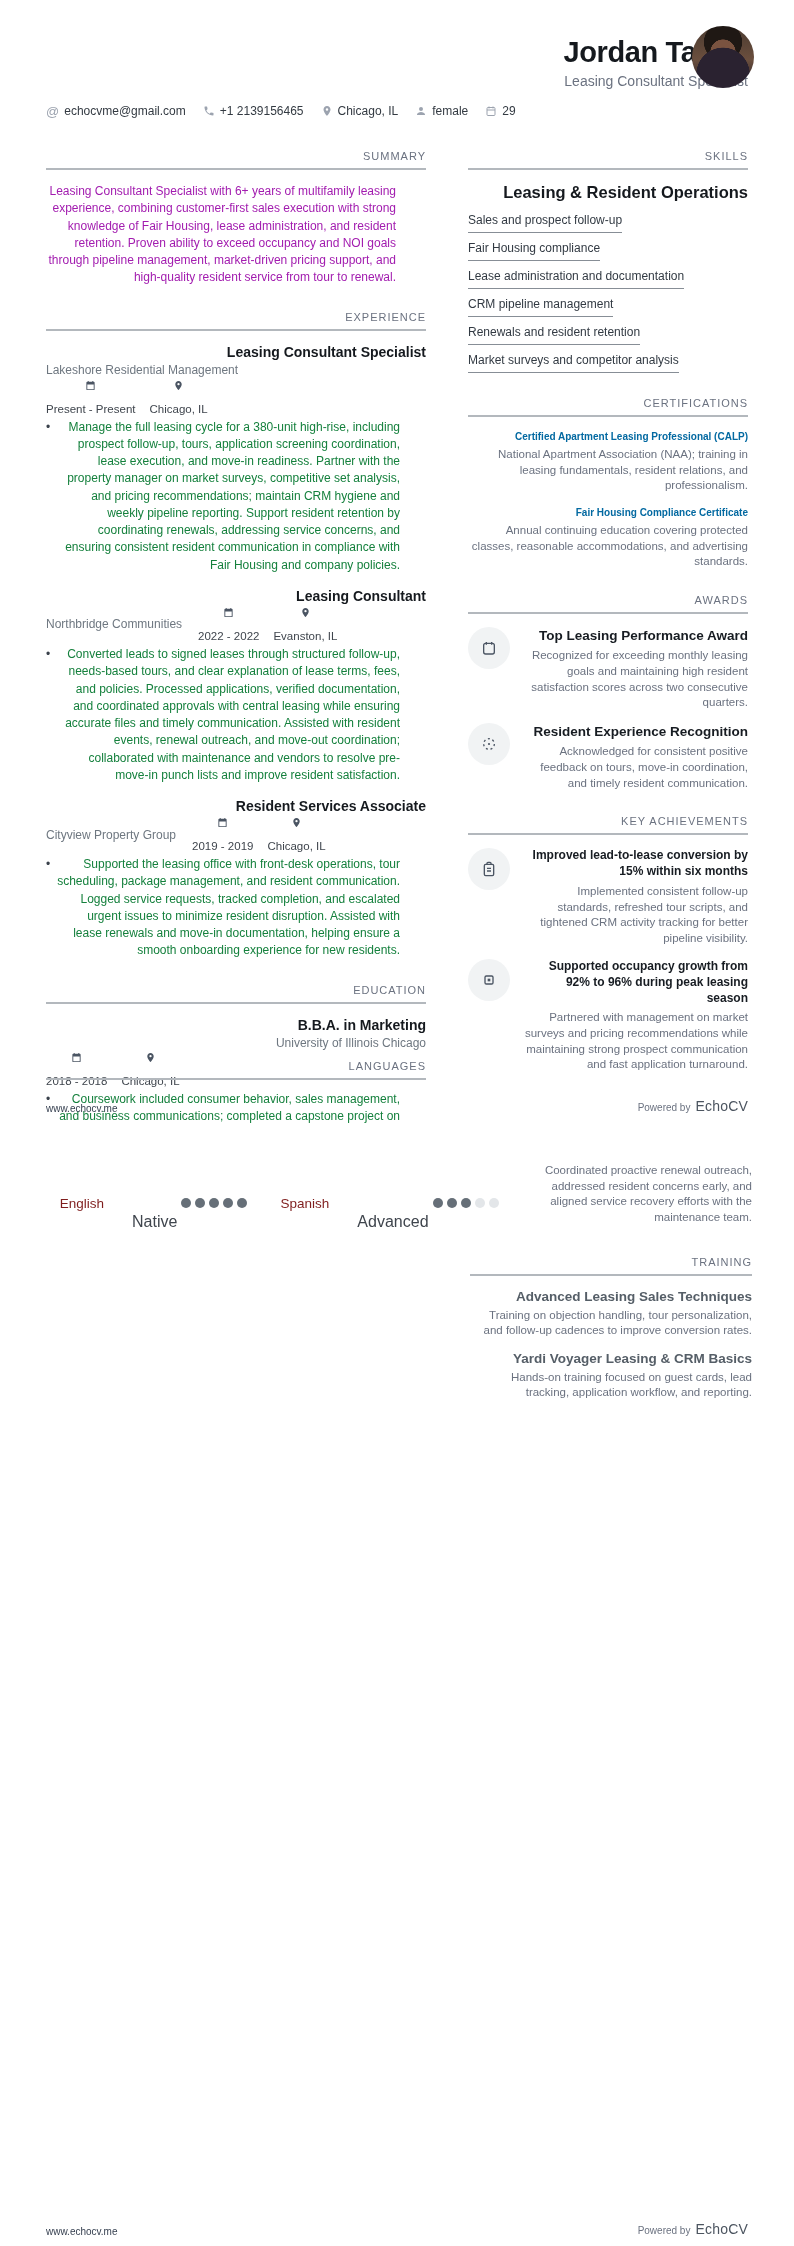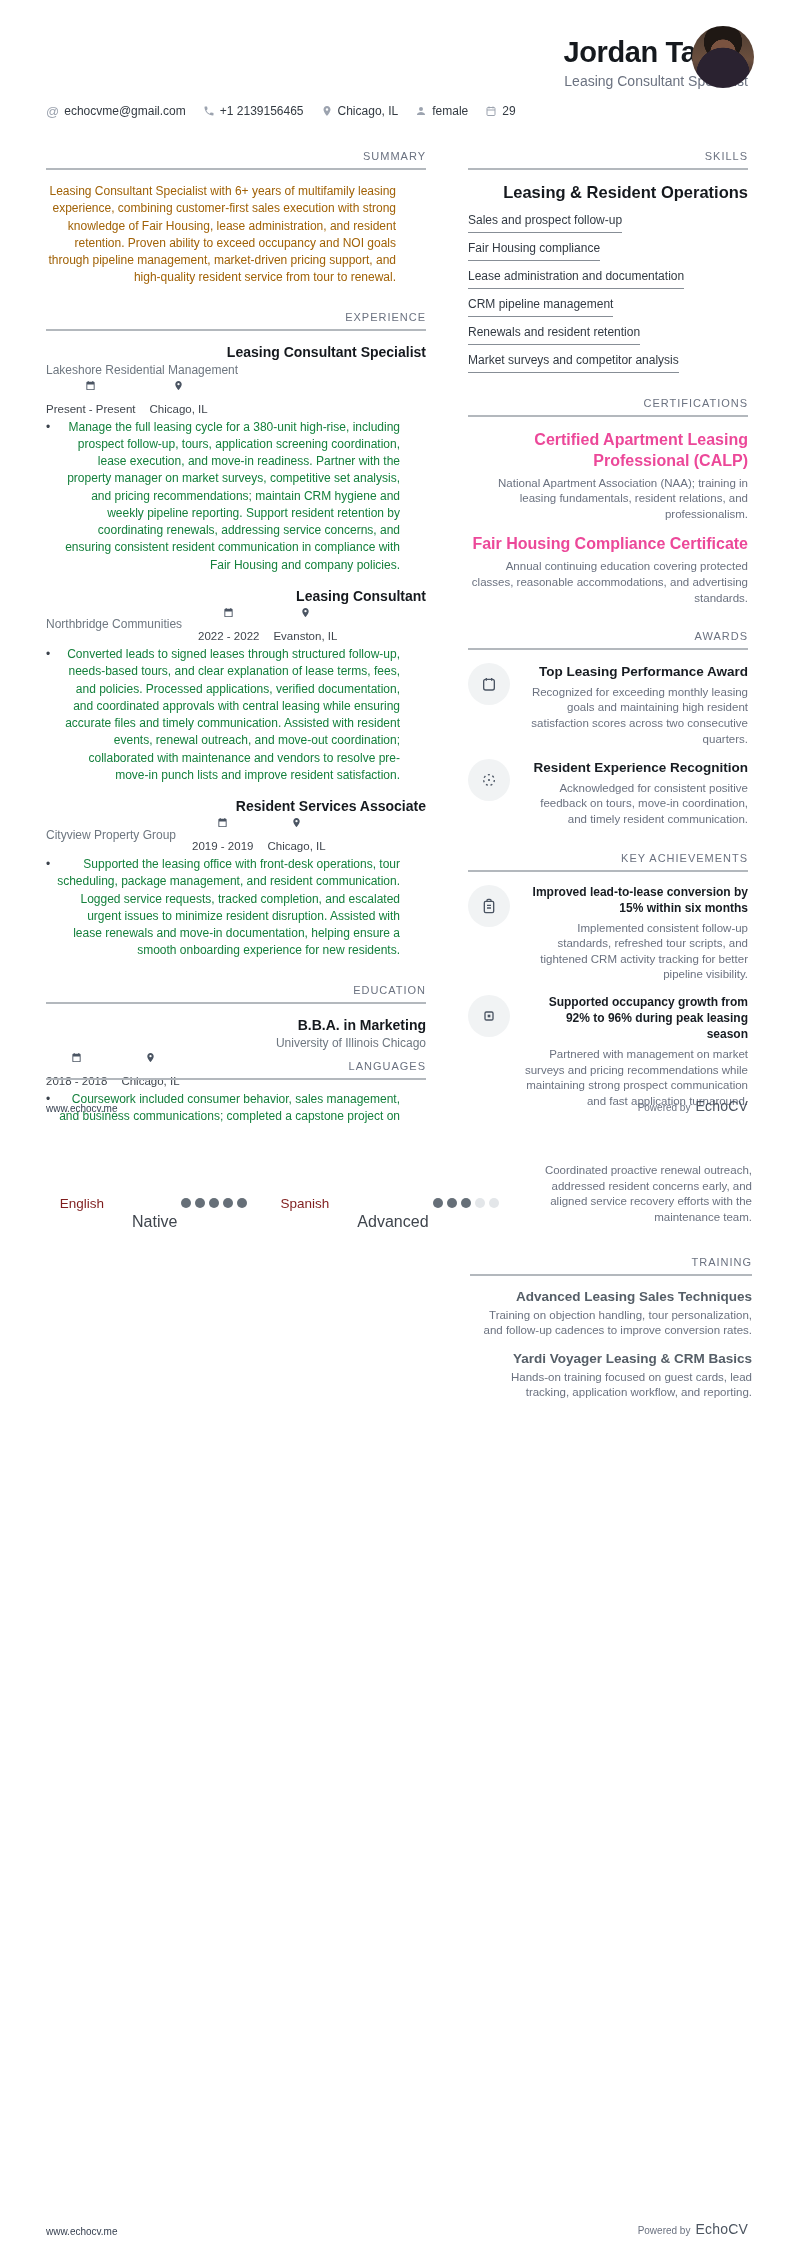--- a/index.html
+++ b/index.html
@@ -27,21 +27,21 @@
   
   .cols { display:flex; padding:0 46px; margin-top:32px; }
   .colL { width:380px; }
   .colR { width:280px; margin-left:42px; }
 
   .sec-h { font-size:11px; letter-spacing:.09em; color:#6b7280; padding-bottom:6px;
            border-bottom:2px solid #b3b8bd; margin-bottom:13px; font-weight:400; }
   section { margin-bottom:24px; }
 
   
-  .body-txt { font-size:12px; line-height:1.44; color:#a16207; padding-right:30px; }
+  .body-txt { font-size:12px; line-height:1.44; color:#a21caf; padding-right:30px; }
   .job { margin-bottom:14px; }
   .job-title { font-size:14px; font-weight:700; color:#15191e; margin-bottom:3px; }
   .job-sub { display:flex; flex-wrap:wrap; column-gap:16px; row-gap:3px; align-items:center;
              padding-right:20px; margin-bottom:4px; }
   .company { font-size:12px; color:#6e7780; }
   .meta { display:flex; gap:14px; align-items:center; font-size:11.5px; color:#3f454d; }
   .meta .mi { display:flex; align-items:center; gap:12px;flex-direction:column; }
   .meta svg { color:#4b5563; }
   .edu-meta { margin-top:2px; margin-bottom:4px; }
   ul.blts { list-style:none; }
@@ -57,21 +57,21 @@
   .dots { display:flex; gap:4px; align-items:center; }
   .dot { width:10px; height:10px; border-radius:50%; background:#e3e6e9; display:inline-block; }
   .dot.filled { background:#666f78; }
   .lang-pair { display:flex; align-items:center; }
 
   
   .skill-group { font-size:16.5px; font-weight:700; color:#15191e; margin-bottom:11px; }
   .skill { display:table; font-size:12px; color:#323a43; padding-bottom:5px;
            border-bottom:1px solid #878e96; margin-bottom:8px; }
   .cert { margin-bottom:12px; }
-  .cert-title { font-size:16px; font-weight:700; color:#ec4899; line-height:1.3; margin-bottom:4px; }
+  .cert-title { font-size:10px; font-weight:700; color:#0369a1; line-height:1.3; margin-bottom:4px; }
   .cert-desc, .card-desc { font-size:11.5px; line-height:1.36; color:#6b7280; }
   .card { display:flex; gap:13px; margin-bottom:12px; }
   .icon-circle { flex:0 0 42px; width:42px; height:42px; border-radius:50%; background:#f1f3f4;
                  display:flex; align-items:center; justify-content:center; color:#4b5563; }
   .card-title { font-size:13.5px; font-weight:700; color:#171c22; line-height:1.3; margin-bottom:4px; }
   .ach .card-title { font-size:12px; font-weight:600; line-height:1.33; }
 
   
   .p2-right { position:absolute; left:470px; top:40px; width:282px; }
   .overflow-desc { font-size:11.5px; line-height:1.36; color:#6b7280; padding-left:55px; margin-bottom:30px; }

